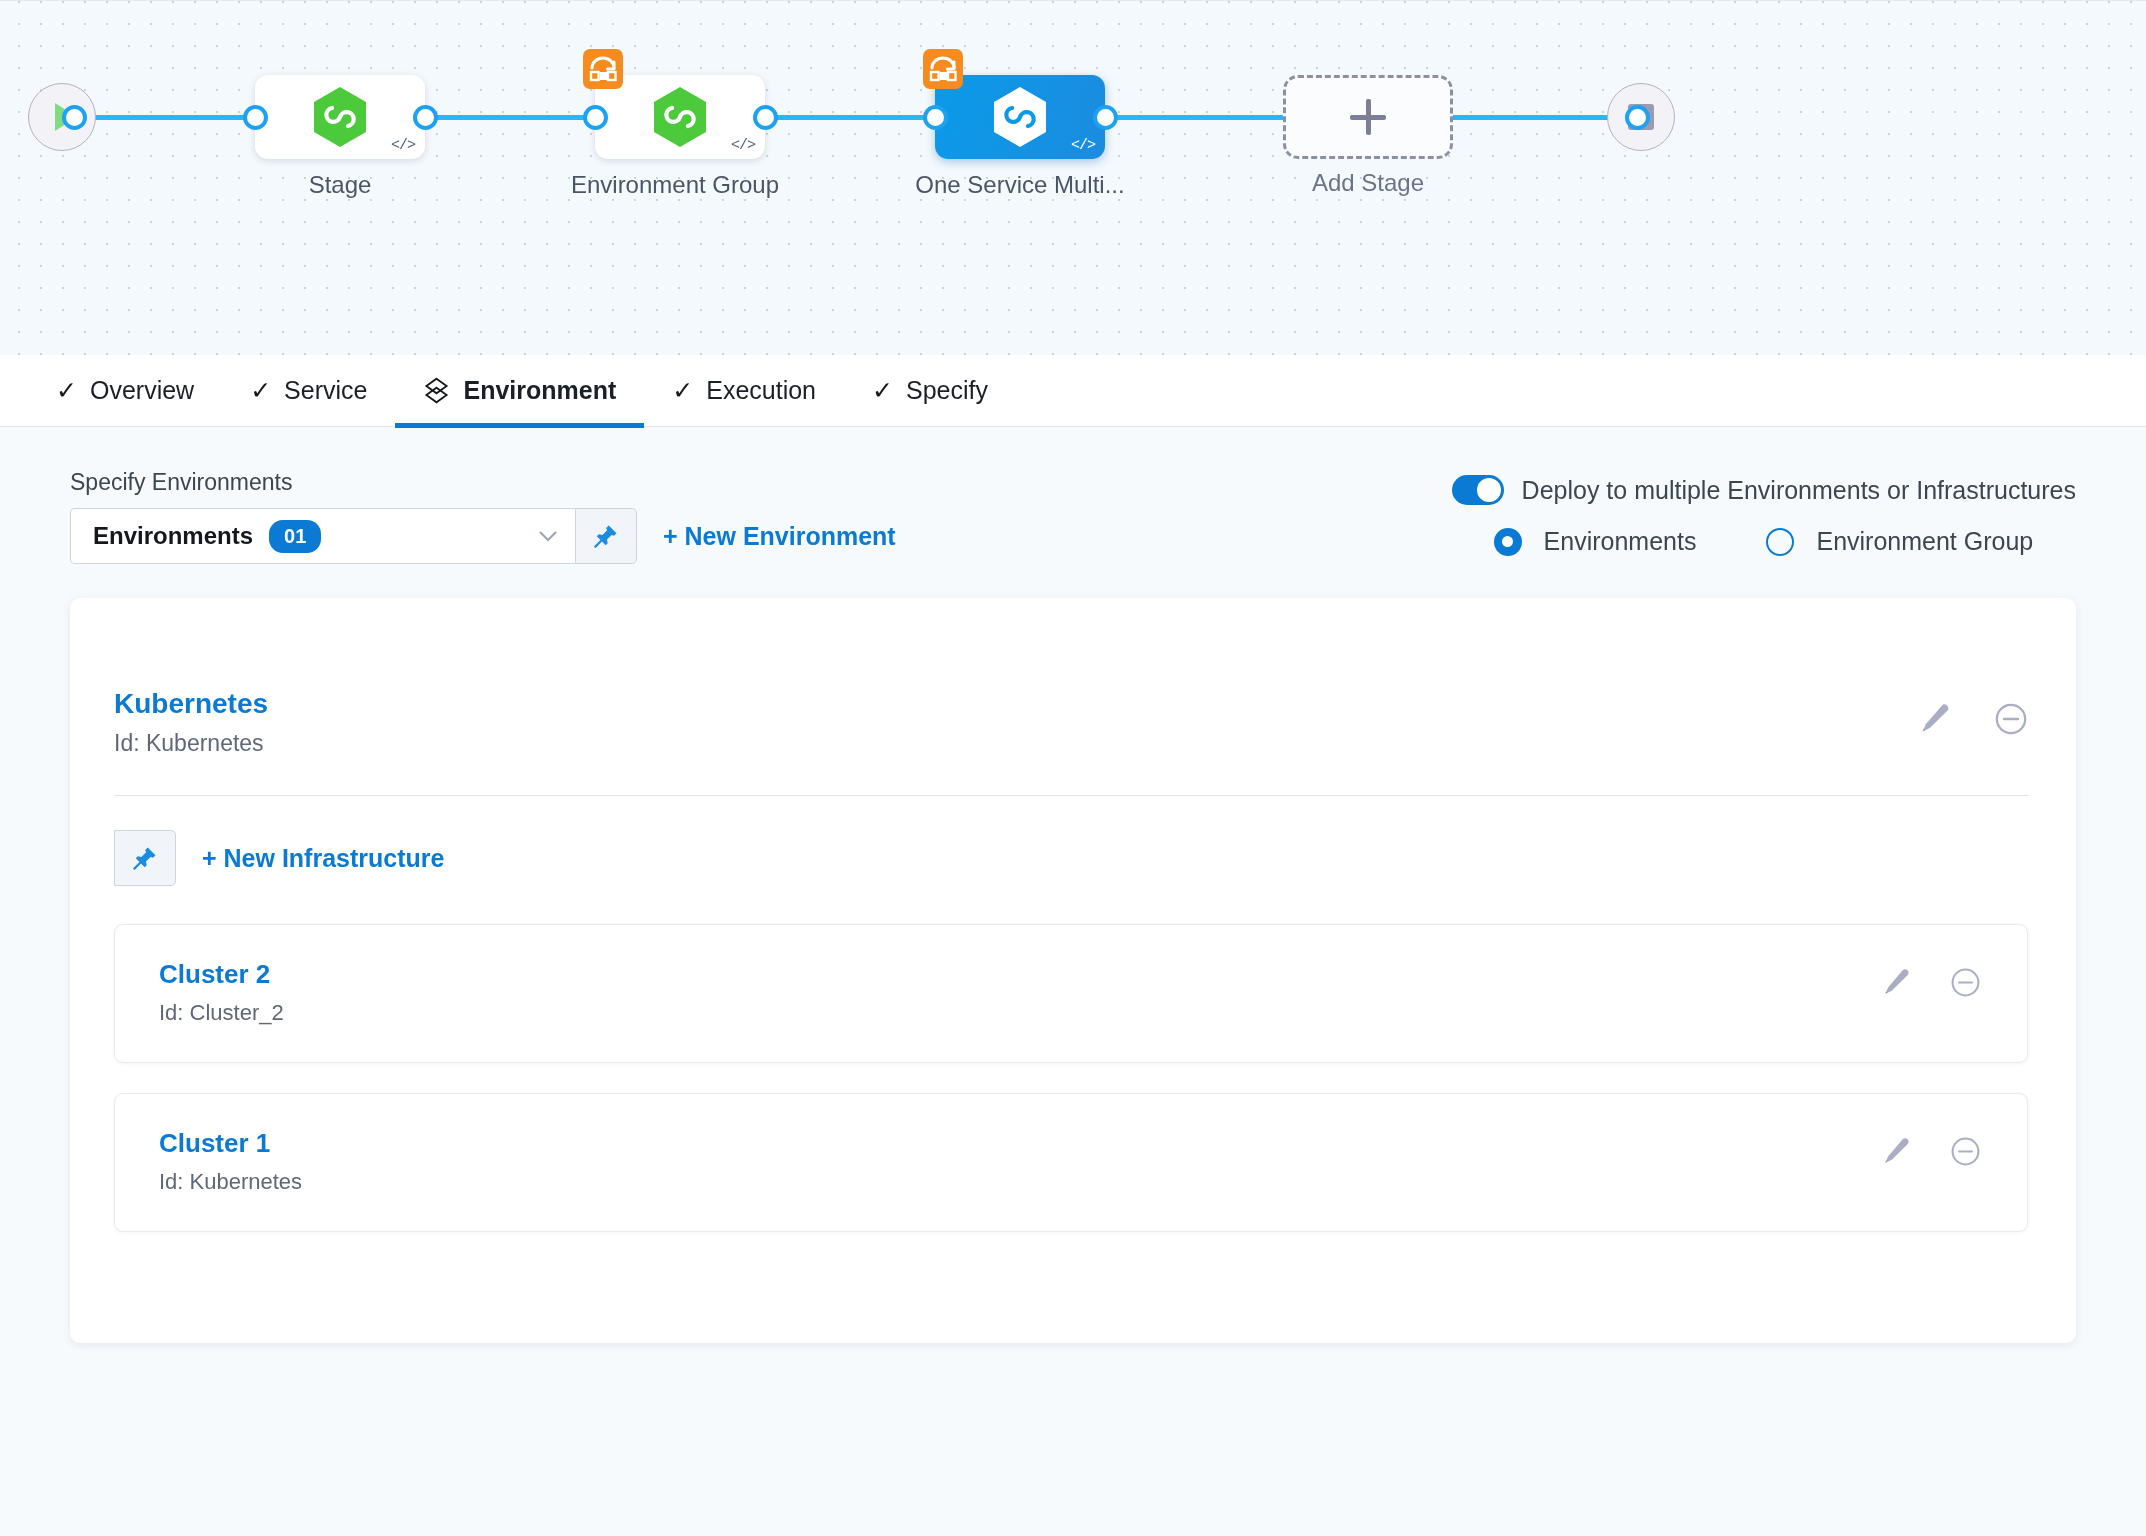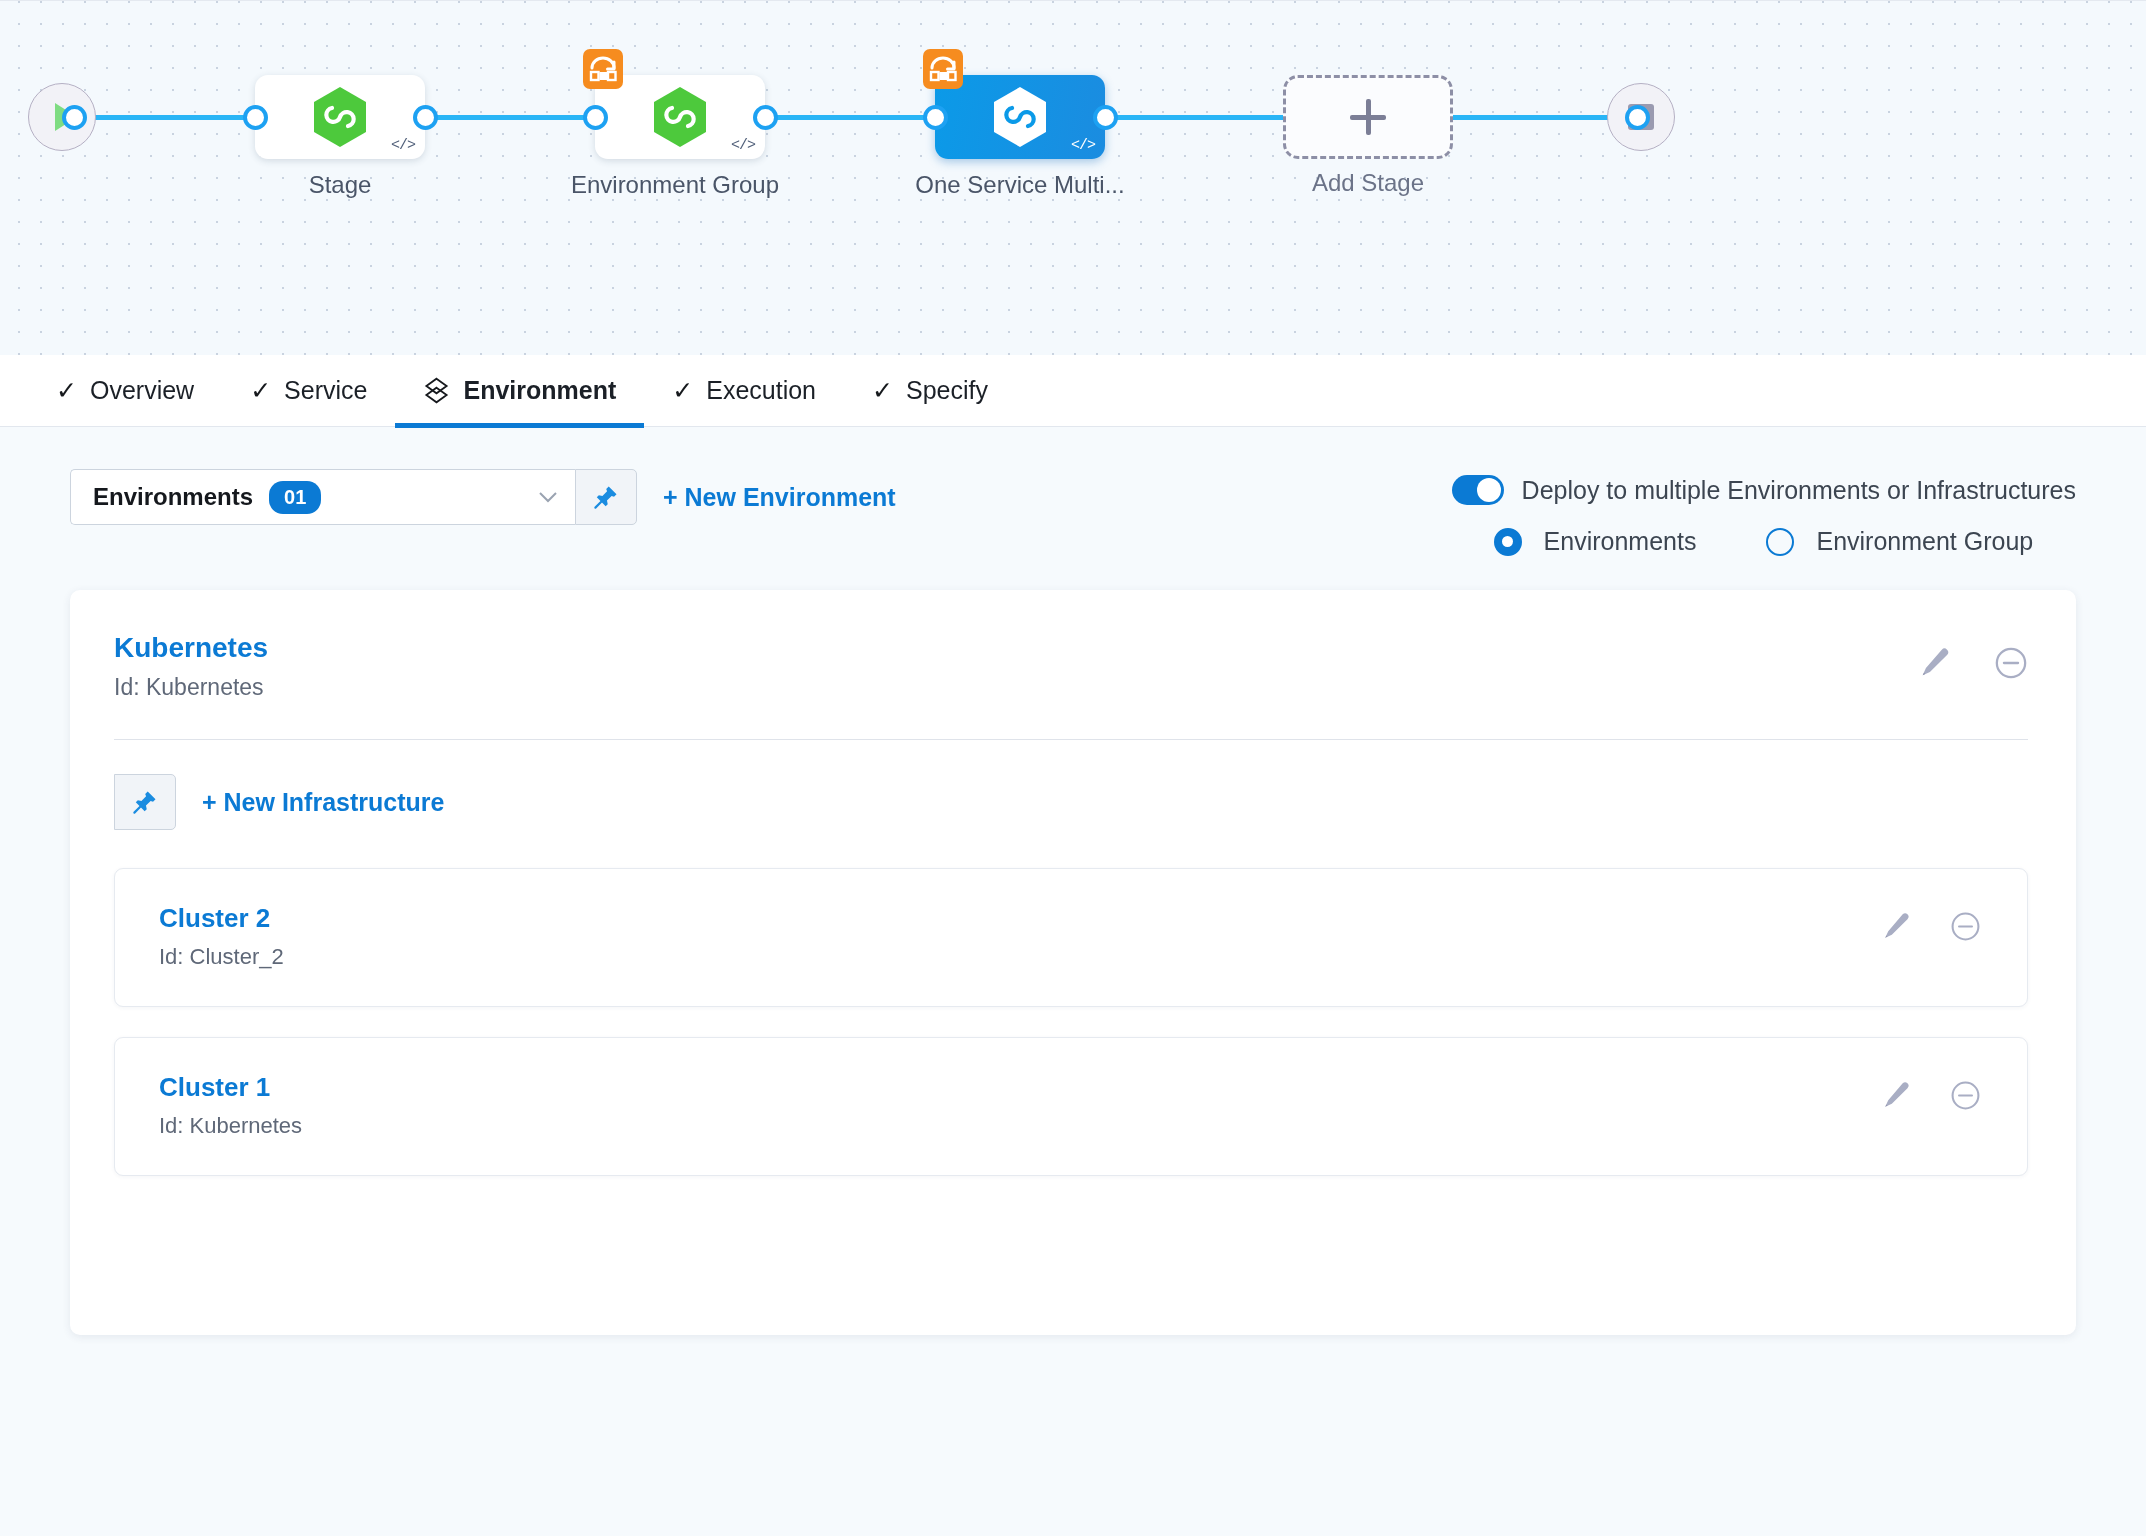--- a/index.html
+++ b/index.html
@@ -183,21 +183,21 @@
 
   
   .env-card {
     margin-top: 34px;
     background: #ffffff;
     border-radius: 10px;
     box-shadow: 0 2px 9px rgba(40,60,90,.09);
     padding: 42px 48px 48px 44px;
     min-height: 745px;
   }
-  .entity-head { display: flex; align-items: flex-start; justify-content: space-between; }
+  .entity-head { display: flex; align-items: flex-start; justify-content: space-between; margin-top: 48px; }
   .entity-name { font-size: 28px; color: #0b7ad4; font-weight: bold; cursor: pointer; }
   .entity-id { font-size: 23px; color: #5f6878; margin-top: 10px; }
   .icon-actions { display: flex; align-items: center; gap: 42px; padding-top: 14px; }
   .icon-btn { cursor: pointer; display: flex; }
   .divider { height: 1px; background: #dfe3ea; margin: 38px 0 34px 0; }
 
   .infra-list { margin-top: 38px; }
   .infra-card {
     background: #ffffff;
     border: 1px solid #e6eaf0;
@@ -308,20 +308,21 @@
     <span class="chk">✓</span>
     <span>Specify</span>
   </div>
 </div>
 
 <div class="body-wrap">
 
   <div class="row-top">
 
     <div>
+      <div class="field-label">Specify Environments</div>
       <div class="select-group">
         <div class="select-box">
           <span class="select-text">Environments</span>
           <span class="count-pill">01</span>
           <svg class="caret" width="22" height="14" viewBox="0 0 22 14">
             <path d="M3 3 L11 11 L19 3" fill="none" stroke="#9aa3b1" stroke-width="2"></path>
           </svg>
         </div>
         <div class="pin-btn">
           <svg width="26" height="26" viewBox="0 0 24 24">

